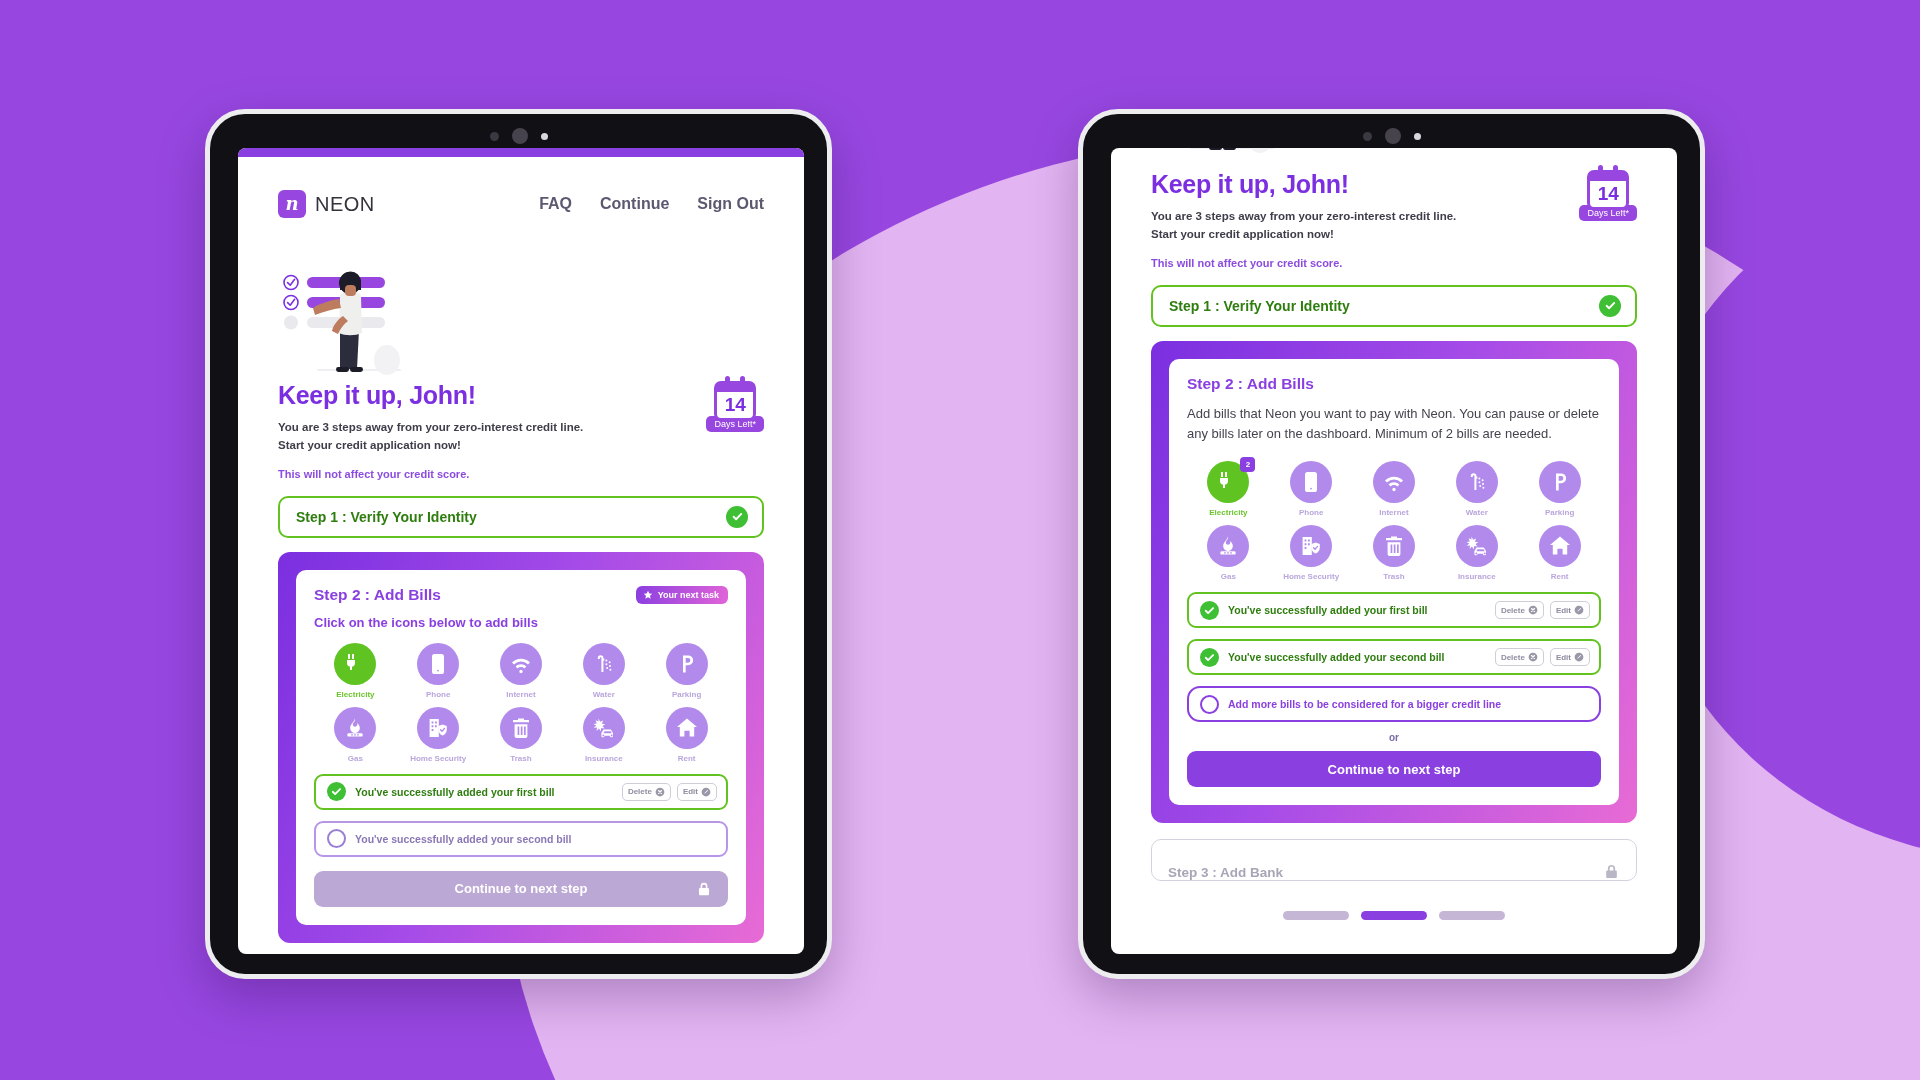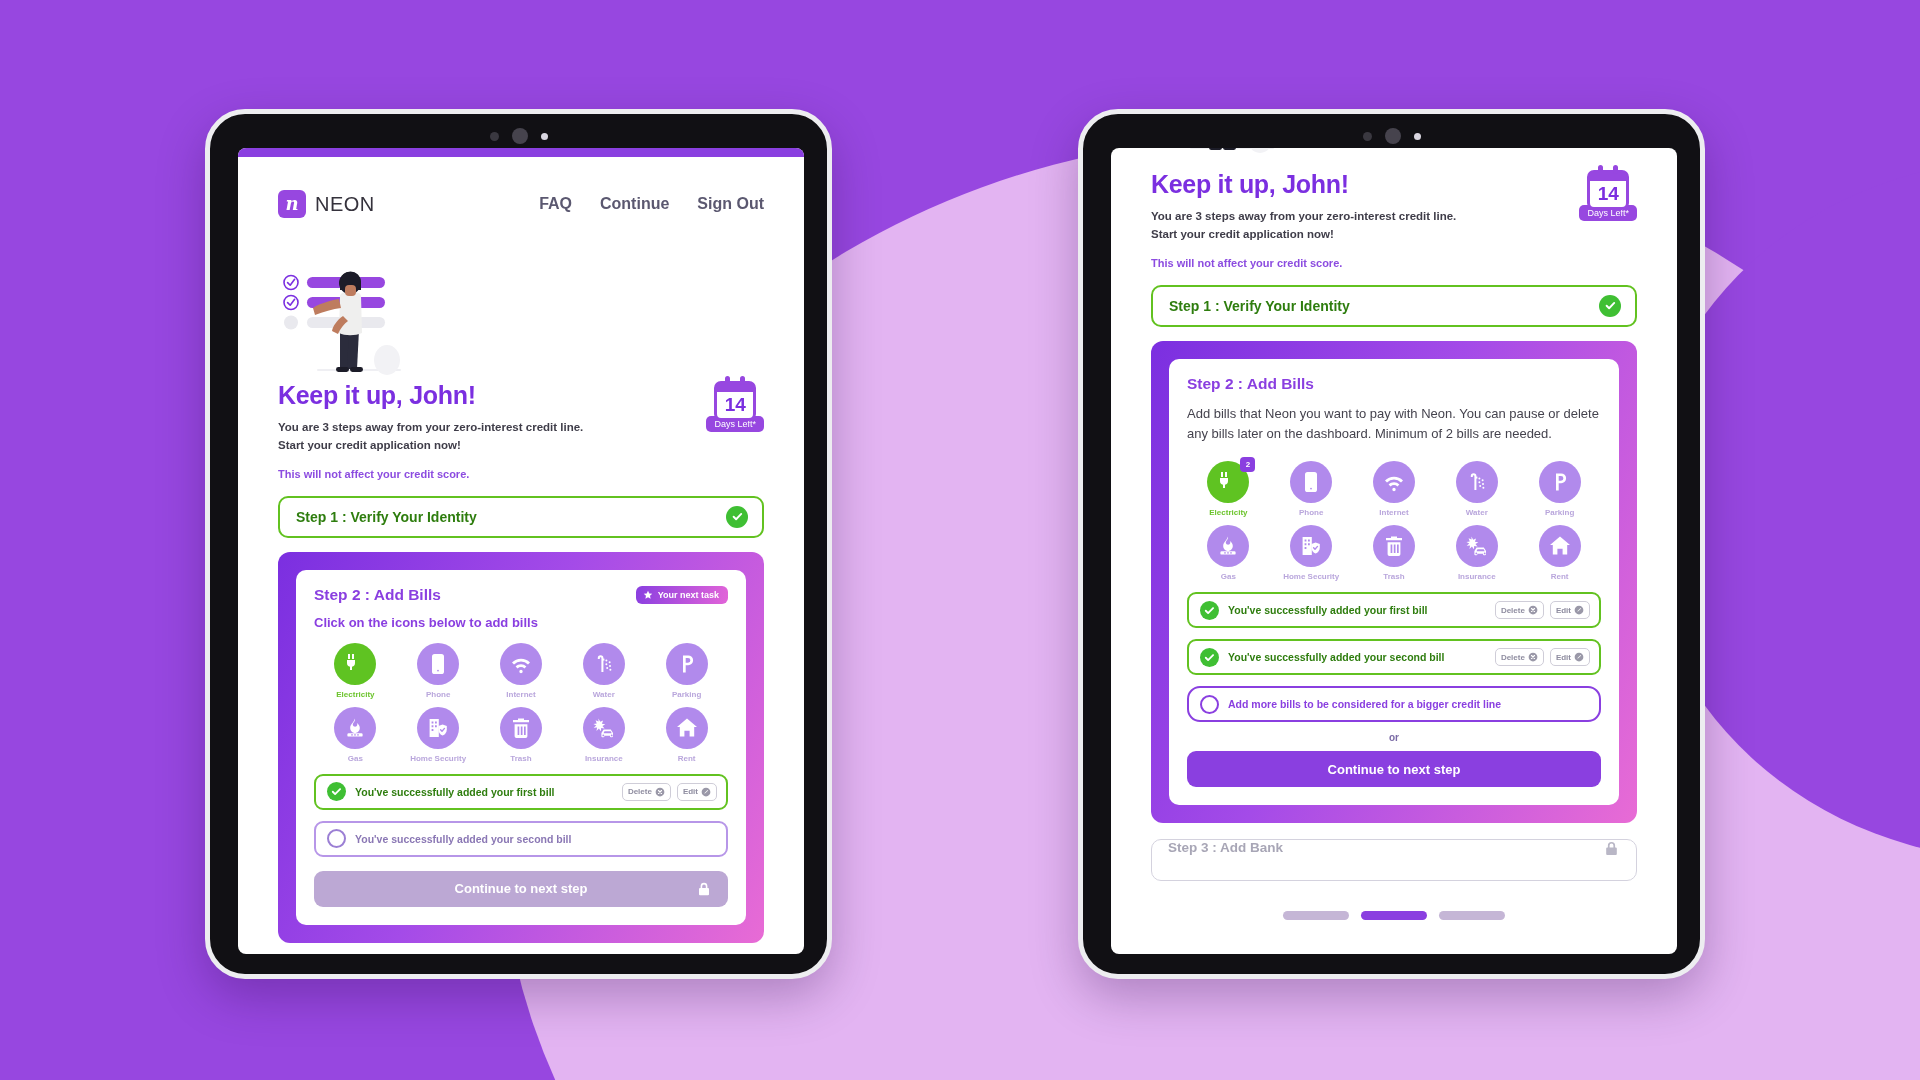--- a/index.html
+++ b/index.html
@@ -280,21 +280,21 @@
   .continue-btn .lock {
     position: absolute; right: 16px; display: flex; align-items: center;
   }
   .continue-btn .lock svg { width: 16px; height: 16px; fill: #fff; }
 
   
   .step3 {
     margin: 16px 40px 0 40px;
     height: 42px; border-radius: 10px;
     border: 1.8px solid #d4d2de; background: #fff;
-    display: flex; align-items: flex-start; justify-content: space-between;
+    display: flex; align-items: flex-end; justify-content: space-between;
     padding: 0 16px;
   }
   .step3-label { font-size: 13.5px; font-weight: 600; color: #a8a6b6; }
   .step3 svg { width: 17px; height: 17px; fill: #b9b7c6; }
 
   
   .pager {
     display: flex; gap: 12px; justify-content: center; margin-top: 30px;
   }
   .pager span {

